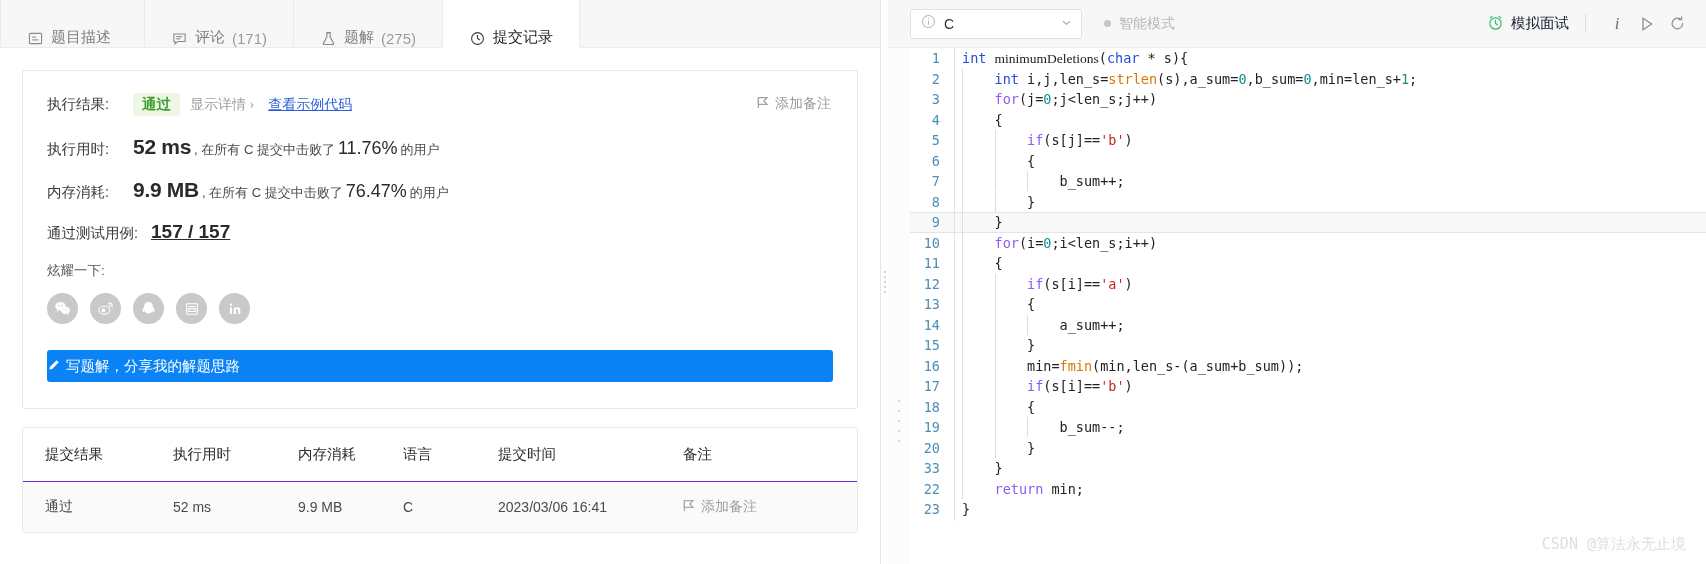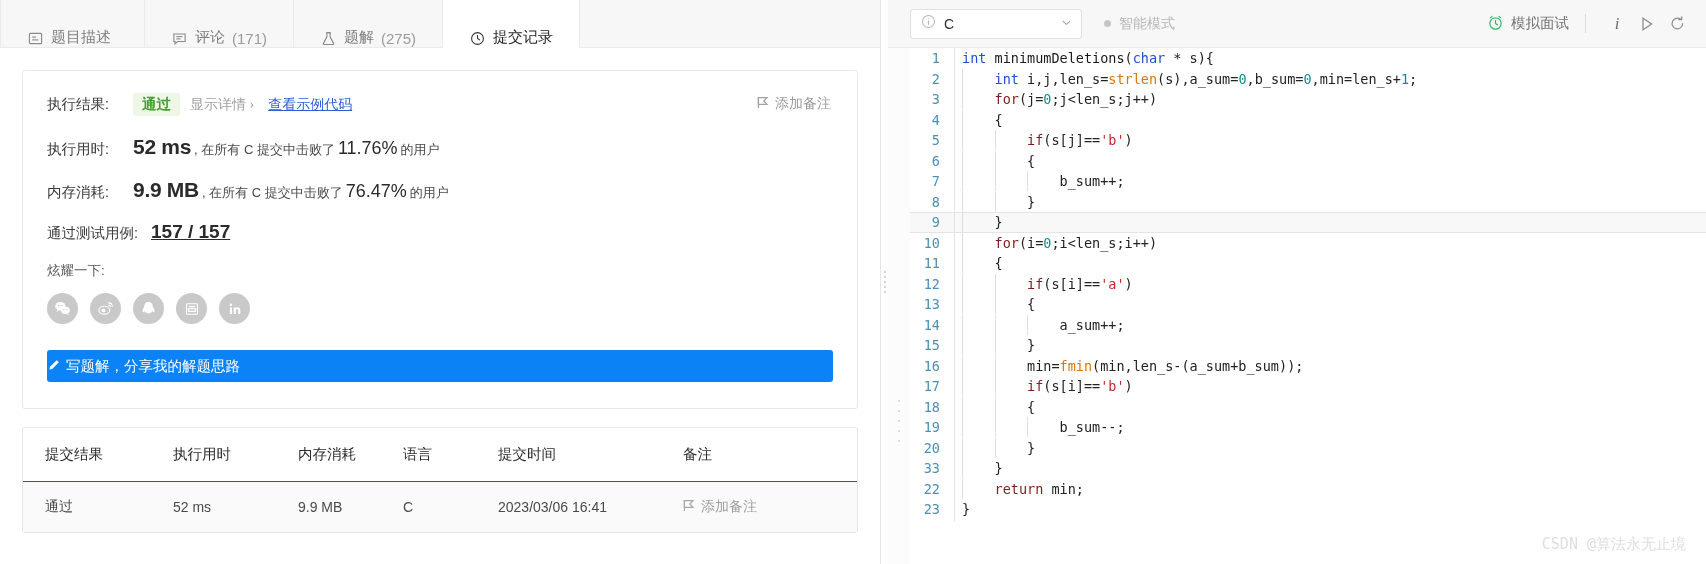--- a/index.html
+++ b/index.html
@@ -173,21 +173,21 @@
   .smart-mode {
     display: flex; align-items: center; gap: 8px;
     margin-left: 22px;
     font-size: 14px; color: #b8b8b8;
     cursor: pointer;
   }
   .smart-dot { width: 7px; height: 7px; border-radius: 50%; background: #c6c6c6; display: block; }
   .hdr-spacer { flex: 1; }
   .mock-interview {
     display: flex; align-items: center; gap: 7px;
-    color: #737373; font-size: 14.5px;
+    color: #0f172a; font-size: 14.5px;
     cursor: pointer;
   }
   .hdr-sep { width: 1px; height: 19px; background: #dcdcdc; margin: 0 16px; }
   .hdr-icon {
     width: 30px; height: 30px;
     display: flex; align-items: center; justify-content: center;
     color: #8d8d8d; cursor: pointer;
   }
   .hdr-icon.italic-i { font-family: "Liberation Serif", serif; font-style: italic; font-size: 17px; color: #6f6f6f; }
 
@@ -218,27 +218,27 @@
   .ccode { white-space: pre; color: #222; position: relative; padding-left: 8px; }
   .ccode::before {
     content: ""; position: absolute; left: 0; top: -1px; bottom: -1px;
     border-left: 1px solid #e3e3e3;
   }
   .ind { position: relative; }
   .ind::before {
     content: ""; position: absolute; left: 0; top: -2px; bottom: -2px;
     border-left: 1px solid #dedede;
   }
-  .kw  { color: #7f1d1d; text-align: center; }
+  .kw  { color: #8b5cf6; text-align: center; }
   .typ { color: #1f4fd8; }
   .fn  { color: #d97706; }
   .num { color: #108e8e; }
   .str { color: #c62828; }
   .op  { color: #222; }
-  .fname { color: #1a1a1a; }
+  .fname { color: #1a1a1a; font-family: Liberation Serif, serif; }
 
   .watermark {
     position: absolute; right: 20px; bottom: 10px;
     font-size: 15px; color: #dedede;
     pointer-events: none; user-select: none;
   }
 </style>
 </head>
 <body>
 

